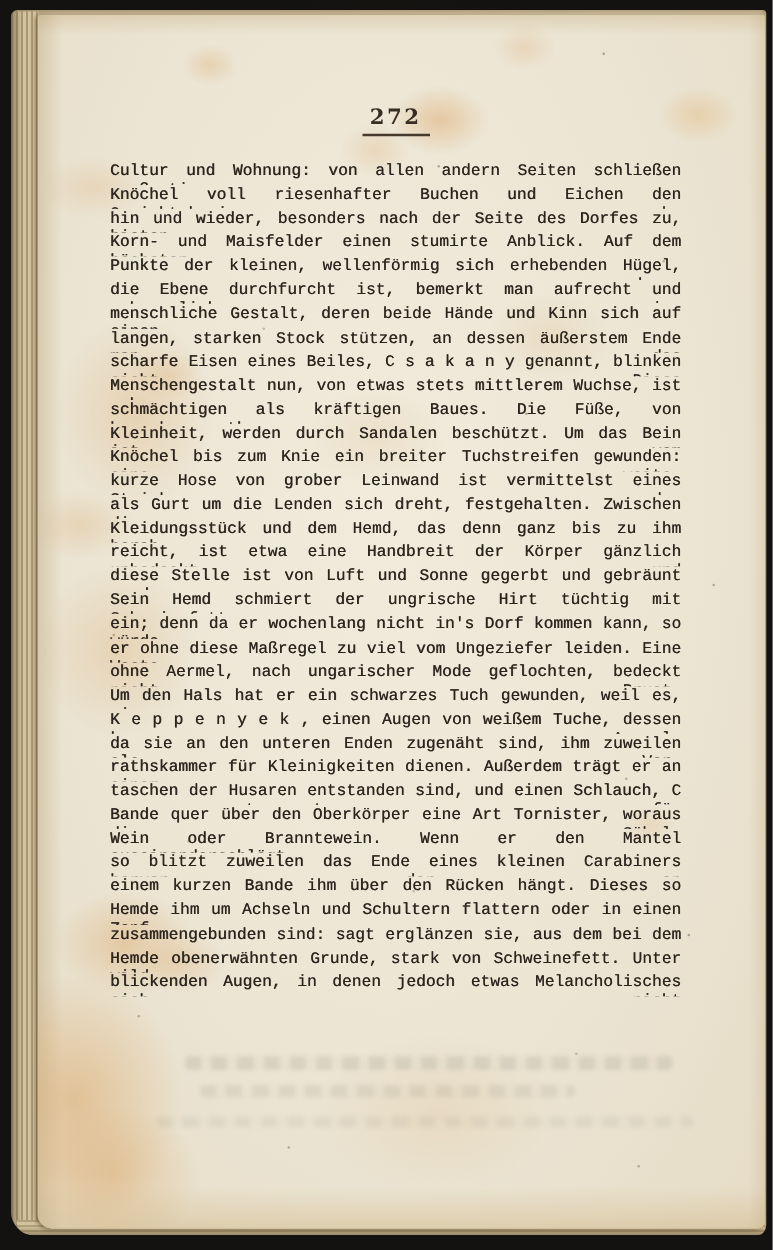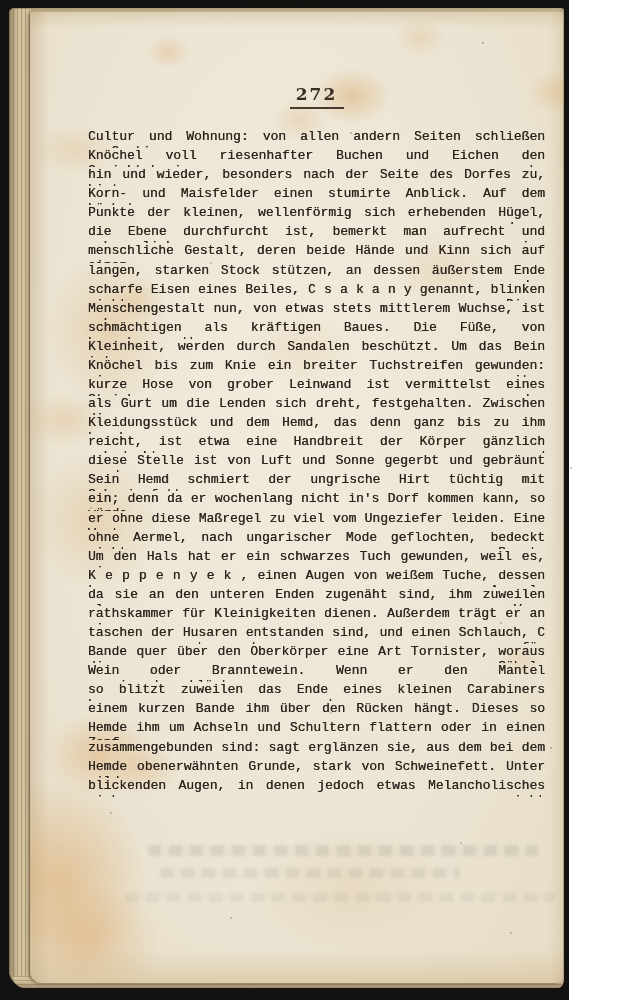--- a/index.html
+++ b/index.html
@@ -5,21 +5,21 @@
   html, body {
     margin: 0;
     padding: 0;
     width: 618px;
     height: 1000px;
     overflow: hidden;
     font-family: "Liberation Serif", serif;
   }
   .book {
     position: relative;
-    width: 569px;
+    width: 618px;
     height: 1000px;
     background:
       radial-gradient(ellipse at 50% 45%, rgba(60,52,40,0.25) 0%, rgba(0,0,0,0) 60%),
       #141210;
   }
   
   .page-stack {
     position: absolute;
     left: 9px; top: 8px; right: 5px; bottom: 12px;
     background: linear-gradient(90deg, #b9a67e 0%, #cdbb95 6%, #d6c6a2 100%);

